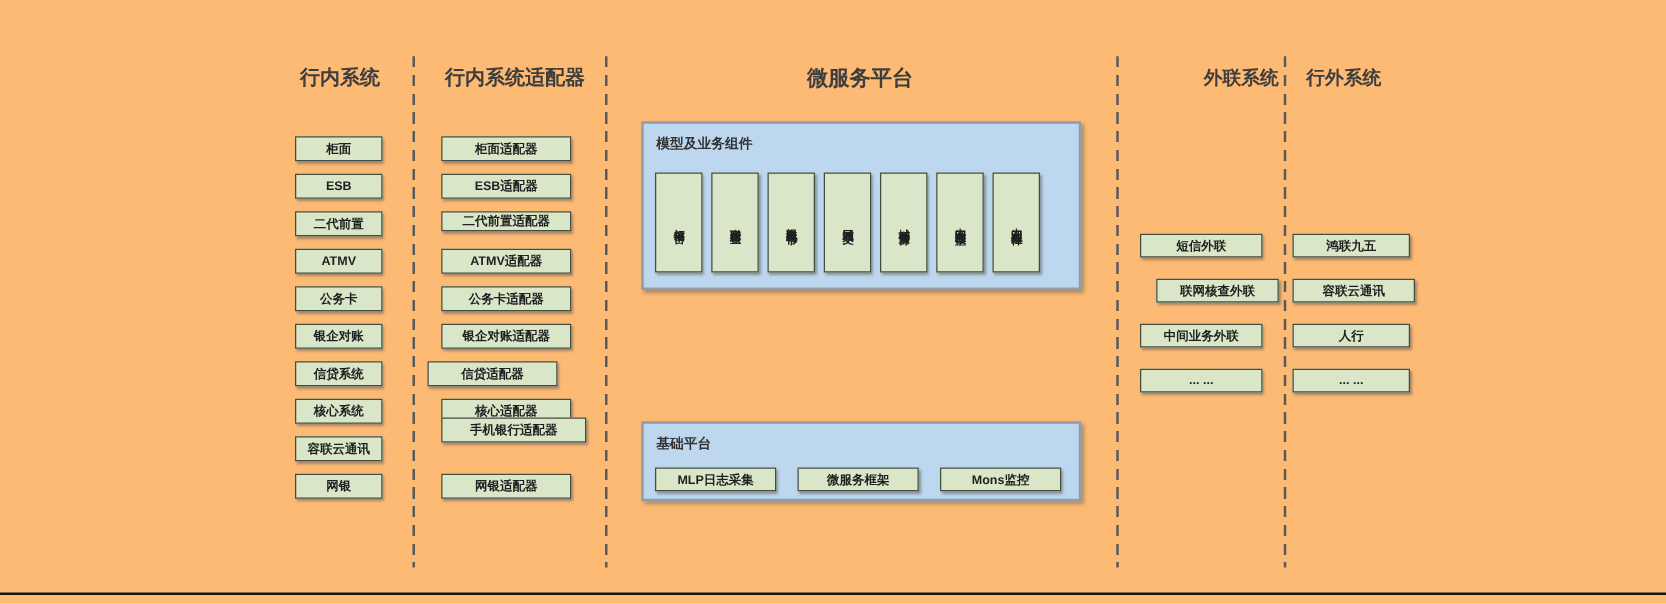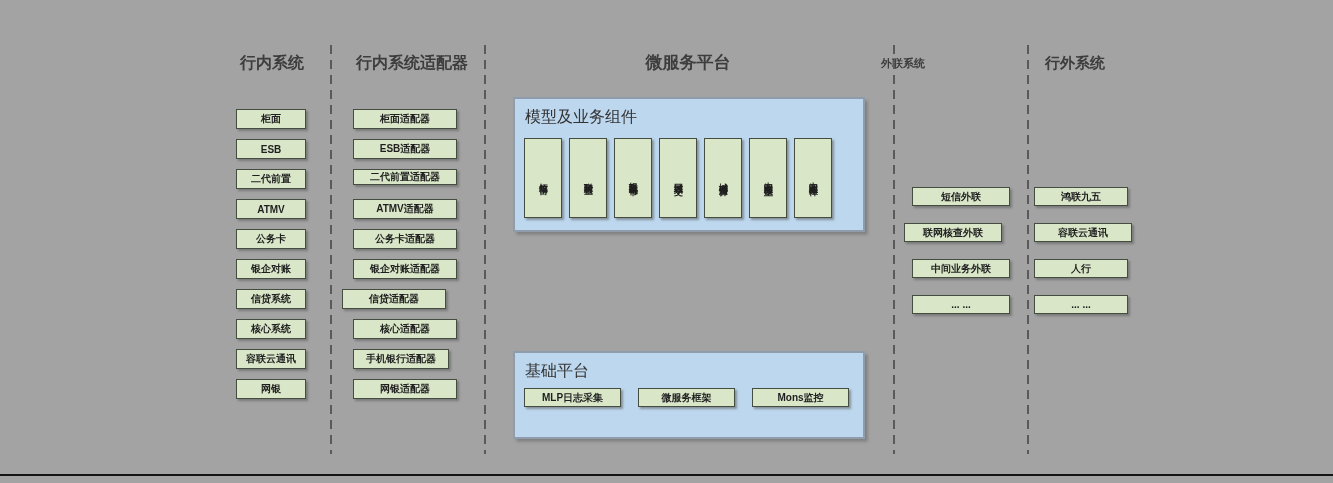--- a/index.html
+++ b/index.html
@@ -1,20 +1,20 @@
 <!DOCTYPE html>
 <html><head>
 <meta charset="utf-8">
 <style>
   html, body { margin: 0; padding: 0; background: #ffffff; }
   .canvas {
     position: relative;
     width: 1333px;
     height: 483px;
-    background: #a3a3a3;
+    background: #fdba74;
     overflow: hidden;
     font-family: "Liberation Sans", sans-serif;
   }
   .hdr {
     position: absolute;
     top: 53px;
     height: 20px;
     line-height: 20px;
     text-align: center;
     font-weight: bold;
@@ -48,23 +48,24 @@
     width: 352px;
     box-sizing: border-box;
     background: #bdd7ee;
     border: 2px solid #8e9cab;
     box-shadow: 2.5px 2.5px 3px rgba(90,90,90,0.5);
   }
   .panel-label {
     position: absolute;
     left: 10px;
     top: 8px;
-    font-size: 16px;
+    font-size: 11px;
     color: #333333;
     white-space: nowrap;
+    font-weight: bold;
   }
   .vbox {
     position: absolute;
     top: 39px;
     width: 38px;
     height: 80px;
     box-sizing: border-box;
     background: #d9e6c8;
     border: 1px solid #454d41;
     box-shadow: 1.5px 2px 2px rgba(90,90,90,0.55);
@@ -89,21 +90,21 @@
   }
 </style>
 </head>
 <body>
 
 <div class="canvas">
 
   <div class="hdr" style="left:212px;width:120px;font-size:16px">行内系统</div>
   <div class="hdr" style="left:608px;width:160px;font-size:17px">微服务平台</div>
   <div class="hdr" style="left:322px;width:180px;font-size:16px">行内系统适配器</div>
-  <div class="hdr" style="left:843px;width:120px;font-size:11px">外联系统</div>
+  <div class="hdr" style="left:933px;width:120px;font-size:15px">外联系统</div>
   <div class="hdr" style="left:1015px;width:120px;font-size:15px">行外系统</div>
 
   <div class="vline" style="left:330px"></div>
   <div class="vline" style="left:484px"></div>
   <div class="vline" style="left:893px"></div>
   <div class="vline" style="left:1027px"></div>
 
   <div class="gbox" style="left:236px;top:109px;width:70px;height:20px">柜面</div>
   <div class="gbox" style="left:236px;top:139px;width:70px;height:20px">ESB</div>
   <div class="gbox" style="left:236px;top:169px;width:70px;height:20px">二代前置</div>
@@ -116,44 +117,44 @@
   <div class="gbox" style="left:236px;top:379px;width:70px;height:20px">网银</div>
 
   <div class="gbox" style="left:353px;top:109px;width:104px;height:20px">柜面适配器</div>
   <div class="gbox" style="left:353px;top:139px;width:104px;height:20px">ESB适配器</div>
   <div class="gbox" style="left:353px;top:169px;width:104px;height:16px">二代前置适配器</div>
   <div class="gbox" style="left:353px;top:199px;width:104px;height:20px">ATMV适配器</div>
   <div class="gbox" style="left:353px;top:229px;width:104px;height:20px">公务卡适配器</div>
   <div class="gbox" style="left:353px;top:259px;width:104px;height:20px">银企对账适配器</div>
   <div class="gbox" style="left:342px;top:289px;width:104px;height:20px">信贷适配器</div>
   <div class="gbox" style="left:353px;top:319px;width:104px;height:20px">核心适配器</div>
-  <div class="gbox" style="left:353px;top:349px;width:96px;height:20px">手机银行适配器</div>
+  <div class="gbox" style="left:353px;top:334px;width:116px;height:20px">手机银行适配器</div>
   <div class="gbox" style="left:353px;top:379px;width:104px;height:20px">网银适配器</div>
 
   <div class="panel" style="top:97px;height:135px">
     <div class="panel-label">模型及业务组件</div>
     <div class="vbox" style="left:9px">短信平台</div>
     <div class="vbox" style="left:54px">联网核查</div>
     <div class="vbox" style="left:99px">银联及银行卡</div>
     <div class="vbox" style="left:144px">同城票交</div>
     <div class="vbox" style="left:189px">城商行清算</div>
     <div class="vbox" style="left:234px">中间业务模型</div>
     <div class="vbox" style="left:279px">中间业务组件</div>
   </div>
 
 
-  <div class="panel" style="top:351px;height:88px">
+  <div class="panel" style="top:337px;height:64px">
     <div class="panel-label">基础平台</div>
     <div class="gbox" style="left:9px;top:35px;width:97px;height:19px">MLP日志采集</div>
     <div class="gbox" style="left:123px;top:35px;width:97px;height:19px">微服务框架</div>
     <div class="gbox" style="left:237px;top:35px;width:97px;height:19px">Mons监控</div>
   </div>
 
   <div class="gbox" style="left:912px;top:187px;width:98px;height:19px">短信外联</div>
-  <div class="gbox" style="left:904px;top:223px;width:98px;height:19px">联网核查外联</div>
+  <div class="gbox" style="left:925px;top:223px;width:98px;height:19px">联网核查外联</div>
   <div class="gbox" style="left:912px;top:259px;width:98px;height:19px">中间业务外联</div>
   <div class="gbox" style="left:912px;top:295px;width:98px;height:19px">... ...</div>
 
   <div class="gbox" style="left:1034px;top:187px;width:94px;height:19px">鸿联九五</div>
   <div class="gbox" style="left:1034px;top:223px;width:98px;height:19px">容联云通讯</div>
   <div class="gbox" style="left:1034px;top:259px;width:94px;height:19px">人行</div>
   <div class="gbox" style="left:1034px;top:295px;width:94px;height:19px">... ...</div>
 
   <div class="bottom-line"></div>
 

